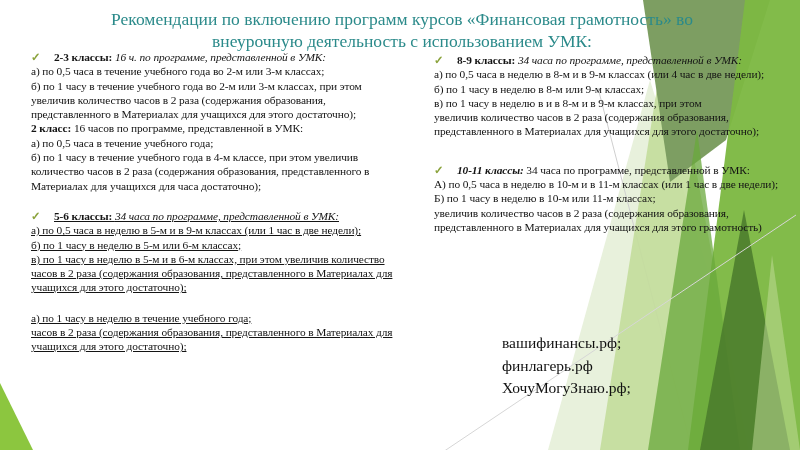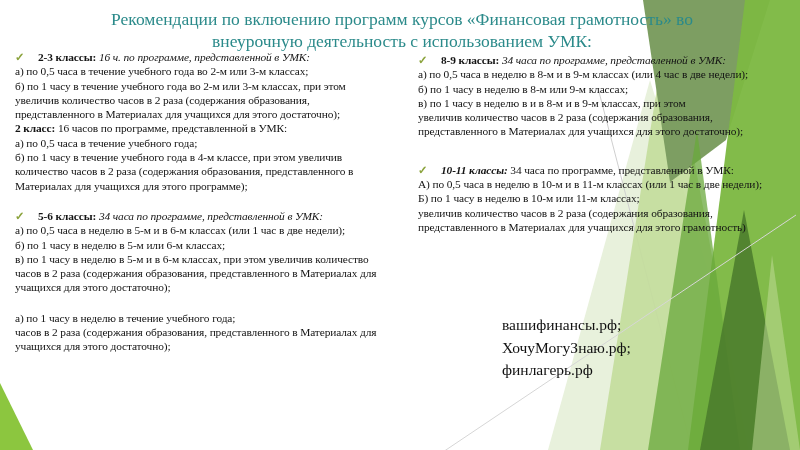--- a/index.html
+++ b/index.html
@@ -5,31 +5,31 @@
   html,body{margin:0;padding:0;background:#888;}
   .slide{
     position:relative;width:800px;height:450px;background:#ffffff;overflow:hidden;
     font-family:"Liberation Serif","DejaVu Serif",serif;color:#141414;
   }
   .decor{position:absolute;left:0;top:0;width:800px;height:450px;}
   .title{
     position:absolute;left:80px;top:9px;width:644px;text-align:center;
     font-size:17.5px;line-height:21.5px;color:#2b8a8a;
   }
-  .col{position:absolute;font-size:11.4px;line-height:14.3px;white-space:nowrap;letter-spacing:-0.12px;}
+  .col{position:absolute;font-size:11.4px;line-height:14.3px;white-space:nowrap;letter-spacing:-0.12px;margin-left:16px;}
   .col-left{left:15px;top:50px;width:400px;}
   .col-right{left:418px;top:53px;width:382px;}
   .block{margin-top:0;}
-  .col-left .block.has-check:not(:first-child){margin-top:16px;}
+  .col-left .block.has-check:not(:first-child){margin-top:16px;text-decoration:underline;}
   .col-right .block.has-check:not(:first-child){margin-top:24px;}
   .check{display:inline-block;width:23px;color:#8ba33c;font-weight:bold;}
   .hbold{font-weight:bold;}
   .it{font-style:italic;}
   .links{
-    position:absolute;left:502px;top:314px;font-size:15.5px;line-height:22.5px;color:#111;
+    position:absolute;left:502px;top:332px;font-size:15.5px;line-height:22.5px;color:#111;
   }
 </style>
 </head>
 <body>
 
 <div class="slide">
 
   <svg class="decor" viewBox="0 0 800 450" aria-hidden="true">
     <polygon points="548,450 650,80 762,450" fill="#e8f1dc"></polygon>
     <line x1="598" y1="88" x2="692" y2="450" stroke="#cfcfcf" stroke-width="1"></line>
@@ -51,25 +51,25 @@
         <div class="bline">а) по 0,5 часа в течение учебного года во 2-м или 3-м классах;</div>
         <div class="bline">б) по 1 часу в течение учебного года во 2-м или 3-м классах, при этом</div>
         <div class="bline">увеличив количество часов в 2 раза (содержания образования,</div>
         <div class="bline">представленного в Материалах для учащихся для этого достаточно);</div>
       </div>
       <div class="block">
         <div class="hline"><span class="hbold">2 класс: </span><span>16 часов по программе, представленной в УМК:</span></div>
         <div class="bline">а) по 0,5 часа в течение учебного года;</div>
         <div class="bline">б) по 1 часу в течение учебного года в 4-м классе, при этом увеличив</div>
         <div class="bline">количество часов в 2 раза (содержания образования, представленного в</div>
-        <div class="bline">Материалах для учащихся для этого программе);</div>
+        <div class="bline">Материалах для учащихся для часа достаточно);</div>
       </div>
       <div class="block has-check">
         <div class="hline"><span class="check">✓</span><span class="hbold">5-6 классы: </span><span class="it">34 часа по программе, представленной в УМК:</span></div>
-        <div class="bline">а) по 0,5 часа в неделю в 5-м и в 6-м классах (или 1 час в две недели);</div>
+        <div class="bline">а) по 0,5 часа в неделю в 5-м и в 9-м классах (или 1 час в две недели);</div>
         <div class="bline">б) по 1 часу в неделю в 5-м или 6-м классах;</div>
         <div class="bline">в) по 1 часу в неделю в 5-м и в 6-м классах, при этом увеличив количество</div>
         <div class="bline">часов в 2 раза (содержания образования, представленного в Материалах для</div>
         <div class="bline">учащихся для этого достаточно);</div>
       </div>
       <div class="block has-check">
         <div class="bline">а) по 1 часу в неделю в течение учебного года;</div>
         <div class="bline">часов в 2 раза (содержания образования, представленного в Материалах для</div>
         <div class="bline">учащихся для этого достаточно);</div>
       </div>
@@ -87,17 +87,17 @@
         <div class="hline"><span class="check">✓</span><span class="hbold it">10-11 классы: </span><span>34 часа по программе, представленной в УМК:</span></div>
         <div class="bline">А) по 0,5 часа в неделю в 10-м и в 11-м классах (или 1 час в две недели);</div>
         <div class="bline">Б) по 1 часу в неделю в 10-м или 11-м классах;</div>
         <div class="bline">увеличив количество часов в 2 раза (содержания образования,</div>
         <div class="bline">представленного в Материалах для учащихся для этого грамотность)</div>
       </div>
     </div>
 
   <div class="links" id="links">
       <div class="link-line">вашифинансы.рф;</div>
+      <div class="link-line">финлагерь.рф</div>
       <div class="link-line">ХочуМогуЗнаю.рф;</div>
-      <div class="link-line">финлагерь.рф</div>
     </div>
 
 </div>
 
 </body></html>

